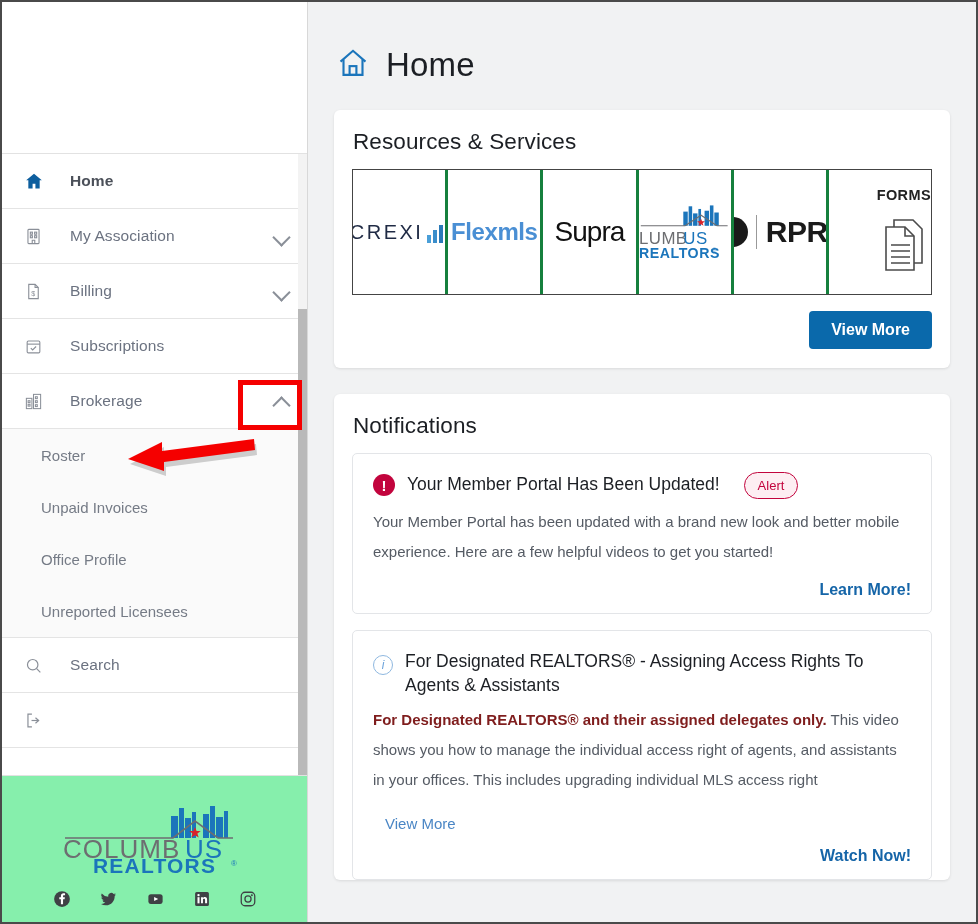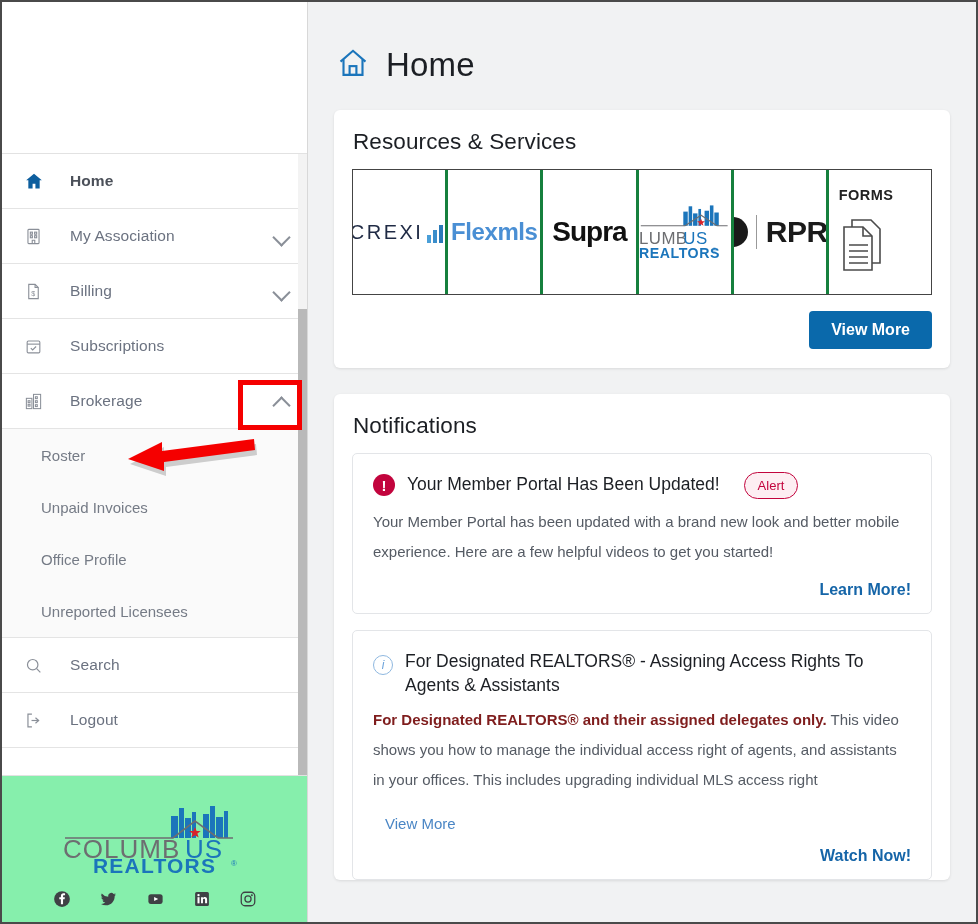--- a/index.html
+++ b/index.html
@@ -215,21 +215,21 @@
     gap: 3px;
   }
   .logo-flexmls {
     font-size: 24px;
     font-weight: bold;
     color: #4a8fd4;
     letter-spacing: -.4px;
   }
   .logo-supra {
     font-size: 28px;
-    font-weight: bold;
+    font-weight: normal;
     color: #111;
     letter-spacing: -1px;
   }
   .logo-rpr {
     font-size: 30px;
     font-weight: bold;
     color: #1a1a1a;
     letter-spacing: -.5px;
     display: flex;
     align-items: center;
@@ -240,21 +240,21 @@
     border-radius: 0 18px 18px 0;
     margin-right: 8px;
   }
   .rpr-div {
     width: 1px; height: 34px;
     background: #999;
     margin-right: 9px;
   }
   .forms-tile {
     flex-direction: column;
-    align-items: flex-start;
+    align-items: flex-end;
     justify-content: center;
     padding-left: 10px;
     gap: 8px;
   }
   .forms-label {
     font-size: 14.5px;
     font-weight: bold;
     color: #222;
     letter-spacing: .4px;
     margin-bottom: 4px;
@@ -477,21 +477,20 @@
       </div>
 
       <div class="nav-item">
         <span class="nav-ico">
           <svg width="19" height="19" viewBox="0 0 24 24" fill="none" stroke="#8a8f98" stroke-width="1.5">
             <path d="M10 4H5v16h5"></path>
               <path d="M14.5 8.5 18.5 12l-4 3.5"></path>
               <path d="M18.5 12H9.5"></path>
           </svg>
         </span>
-        <span class="nav-label">Logout</span>
       </div>
 
       <div id="sb-track"></div>
       <div id="sb-thumb"></div>
     </div>
 
     <div class="logo-block">
       <div class="logo-wrap">
         <svg width="200" height="74" viewBox="0 0 200 74">
 

